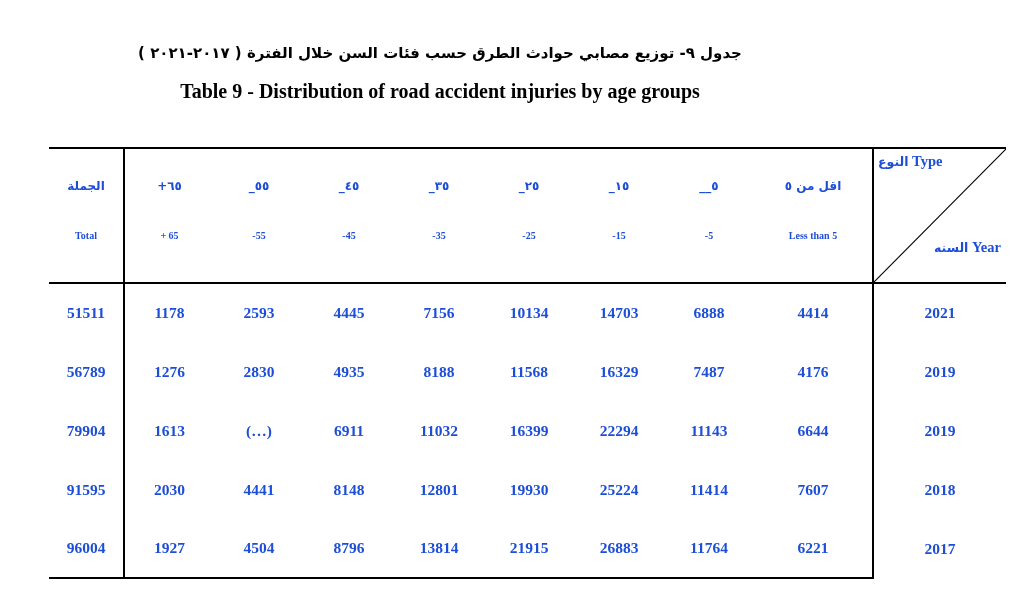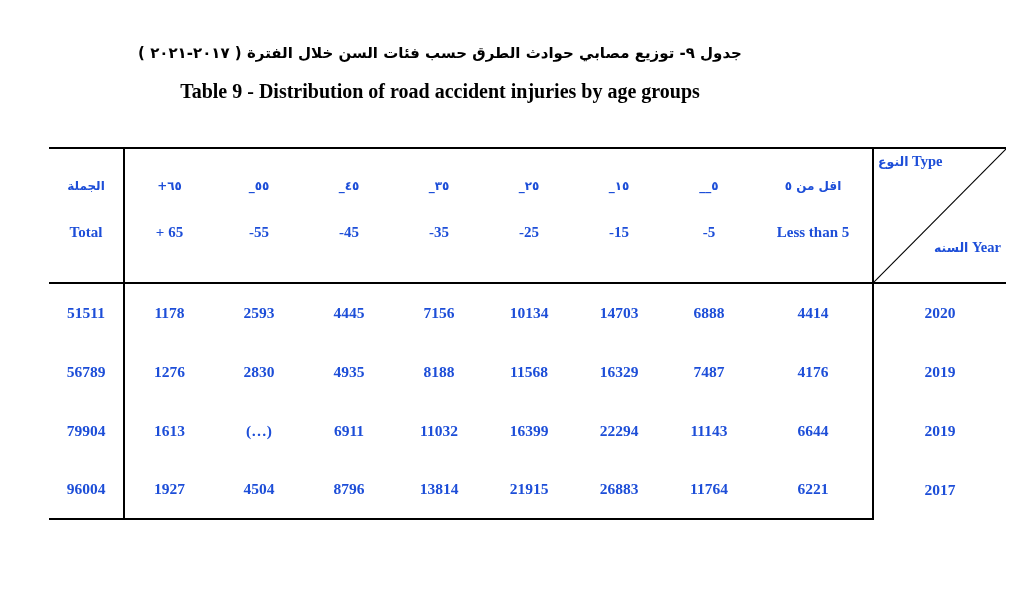--- a/index.html
+++ b/index.html
@@ -90,21 +90,21 @@
   .h-ar {
     font-family: "DejaVu Sans", "Liberation Sans", sans-serif;
     font-size: 12px;
     font-weight: bold;
     direction: rtl;
     unicode-bidi: embed;
     white-space: nowrap;
   }
   .h-en {
     font-family: "Liberation Serif", "DejaVu Serif", serif;
-    font-size: 15px;
+    font-size: 10px;
     font-weight: bold;
     white-space: nowrap;
   }
 
   
   td.year-col { width: 133px; }
   .corner {
     position: relative;
     height: 133px;
     width: 100%;
@@ -249,21 +249,21 @@
     <tr class="drow">
           <td class="total-col">51511</td>
           <td class="age-col">1178</td>
           <td class="age-col">2593</td>
           <td class="age-col">4445</td>
           <td class="age-col">7156</td>
           <td class="age-col">10134</td>
           <td class="age-col">14703</td>
           <td class="age-col">6888</td>
           <td class="age-col age-col-last">4414</td>
-          <td class="year-col">2020</td>
+          <td class="year-col">2021</td>
         </tr>
         <tr class="drow">
           <td class="total-col">56789</td>
           <td class="age-col">1276</td>
           <td class="age-col">2830</td>
           <td class="age-col">4935</td>
           <td class="age-col">8188</td>
           <td class="age-col">11568</td>
           <td class="age-col">16329</td>
           <td class="age-col">7487</td>
@@ -275,20 +275,32 @@
           <td class="age-col">1613</td>
           <td class="age-col">(…)</td>
           <td class="age-col">6911</td>
           <td class="age-col">11032</td>
           <td class="age-col">16399</td>
           <td class="age-col">22294</td>
           <td class="age-col">11143</td>
           <td class="age-col age-col-last">6644</td>
           <td class="year-col">2019</td>
         </tr>
+        <tr class="drow">
+          <td class="total-col">91595</td>
+          <td class="age-col">2030</td>
+          <td class="age-col">4441</td>
+          <td class="age-col">8148</td>
+          <td class="age-col">12801</td>
+          <td class="age-col">19930</td>
+          <td class="age-col">25224</td>
+          <td class="age-col">11414</td>
+          <td class="age-col age-col-last">7607</td>
+          <td class="year-col">2018</td>
+        </tr>
         <tr class="drow last">
           <td class="total-col">96004</td>
           <td class="age-col">1927</td>
           <td class="age-col">4504</td>
           <td class="age-col">8796</td>
           <td class="age-col">13814</td>
           <td class="age-col">21915</td>
           <td class="age-col">26883</td>
           <td class="age-col">11764</td>
           <td class="age-col age-col-last">6221</td>

